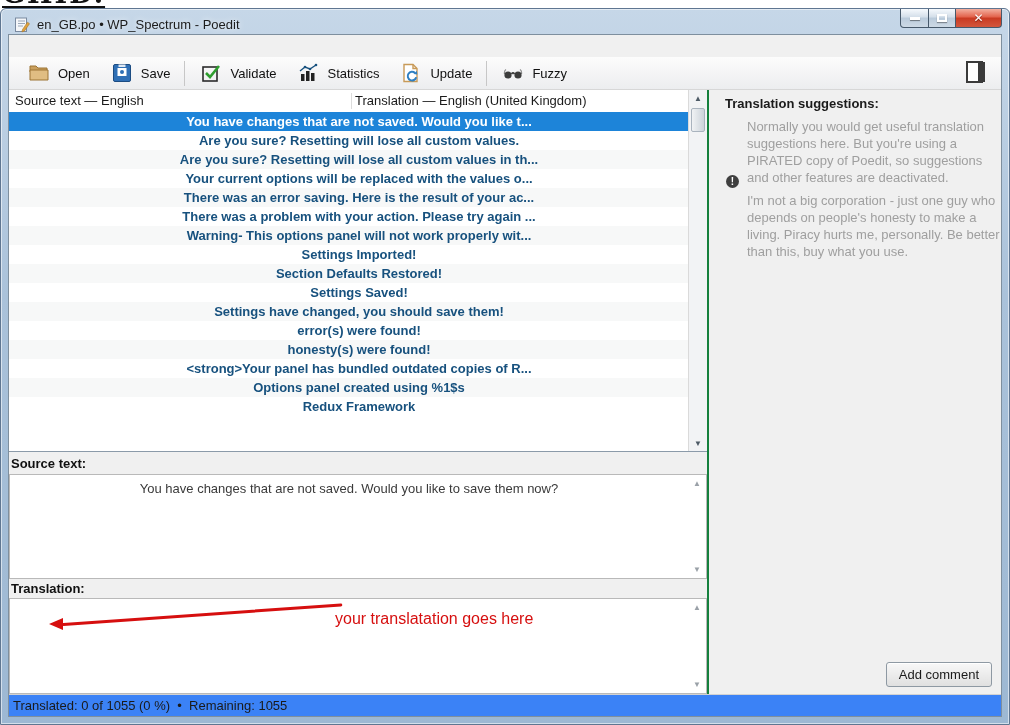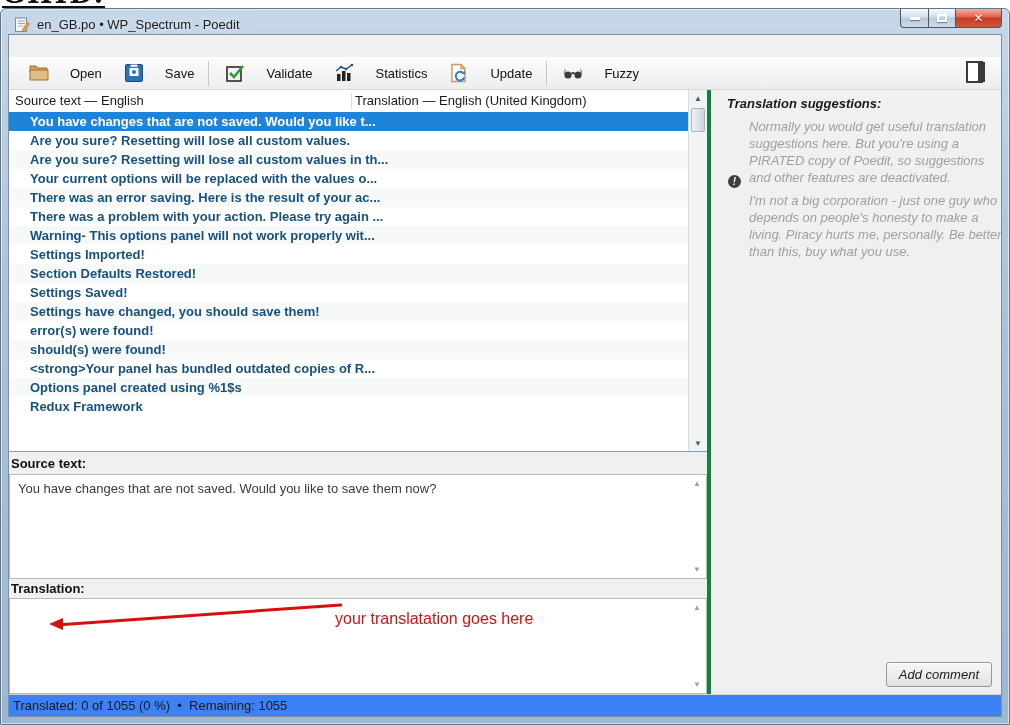--- a/index.html
+++ b/index.html
@@ -43,27 +43,27 @@
   
   .client{position:absolute;left:7px;right:7px;top:25px;bottom:7px;background:#f0f0f0;
           border:1px solid #7e8f9e;box-sizing:border-box;overflow:hidden;}
   .menubar{position:absolute;left:0;right:0;top:0;height:22px;background:#f6f8fa;
            display:flex;align-items:center;padding-left:10px;font-size:13px;color:#1a1a1a;margin-top:36px;}
   .menu-item{padding:2px 10px;}
   .toolbar{position:absolute;left:0;right:0;top:22px;height:33px;
            background:linear-gradient(180deg,#fcfcfc,#ecedef);
            border-bottom:1px solid #d7d7d7;box-sizing:border-box;
            display:flex;align-items:center;padding-left:8px;font-size:13px;color:#111;}
-  .tbtn{display:flex;align-items:center;gap:19px;padding:3px 10px;}
+  .tbtn{display:flex;align-items:center;gap:7px;padding:3px 10px;}
   .tsep{width:1px;height:25px;background:#c7c7c7;margin:0 4px;}
   .ticon{display:inline-flex;width:24px;height:22px;align-items:center;justify-content:center;}
   .sidebar-toggle{margin-left:auto;margin-right:12px;display:flex;align-items:center;}
   
   .content{position:absolute;left:0;right:0;top:55px;bottom:22px;}
-  .left-pane{position:absolute;left:0;top:0;width:698px;bottom:0;}
+  .left-pane{position:absolute;left:0;top:0;width:698px;bottom:0;text-align:center;}
   
   .list-wrap{position:absolute;left:0;top:0;right:0;height:362px;background:#fff;
              border-bottom:1px solid #8b9aa9;box-sizing:border-box;}
   .list-header{position:absolute;left:0;top:0;height:22px;right:19px;background:#fff;
                border-bottom:1px solid #e4e4e4;font-size:13px;color:#1a1a1a;}
   .list-header .col1{position:absolute;left:6px;top:3px;}
   .list-header .col2{position:absolute;left:346px;top:3px;}
   .col-divider{position:absolute;left:342px;top:3px;bottom:3px;width:1px;background:#dcdcdc;}
   .rows{position:absolute;left:0;top:22px;right:19px;bottom:0;overflow:hidden;}
   .row{height:19px;line-height:19px;padding-left:21px;font-size:13px;font-weight:bold;
@@ -91,21 +91,21 @@
   .mini-arrow.up{top:4px;}
   .mini-arrow.down{bottom:4px;}
   
   .red-note{position:absolute;left:325px;top:11px;font-size:16px;color:var(--annotation_red,#d60f0f);white-space:nowrap;}
   .arrow-shaft{position:absolute;left:52px;top:24px;width:281px;height:3px;background:var(--annotation_red,#d60f0f);
                transform:rotate(-4deg);transform-origin:left center;border-radius:2px;}
   .arrow-head{position:absolute;left:39px;top:19px;width:0;height:0;
               border-top:6px solid transparent;border-bottom:6px solid transparent;
               border-right:14px solid var(--annotation_red,#d60f0f);}
   
-  .sidebar{position:absolute;left:698px;right:0;top:0;bottom:0;background:#f0f0f0;border-left:4px solid #15803d;box-sizing:border-box;font-style:italic;}
+  .sidebar{position:absolute;left:698px;right:0;top:0;bottom:0;background:#f0f0f0;border-left:2px solid #15803d;box-sizing:border-box;}
   .sb-heading{position:absolute;left:16px;top:6px;font-size:13px;font-weight:bold;color:#1a1a1a;}
   .sb-para{position:absolute;left:38px;font-size:13px;color:#9f9f9f;line-height:17px;}
   .sb-para.p1{top:28px;width:252px;}
   .sb-para.p2{top:102px;width:260px;}
   .sb-excl{position:absolute;left:17px;top:85px;width:13px;height:13px;border-radius:50%;background:#3f3f3f;
            color:#fff;font-size:10px;font-weight:bold;display:flex;align-items:center;justify-content:center;line-height:1;}
   .add-comment{position:absolute;right:9px;bottom:7px;height:23px;padding:0 12px;
                border:1px solid #8e99a3;border-radius:3px;font-size:13px;color:#1a1a1a;
                background:linear-gradient(180deg,#f8f8f8,#e0e0e0);display:flex;align-items:center;
                box-shadow:inset 0 1px 0 #fff;}
@@ -250,21 +250,21 @@
             <div class="row">Are you sure? Resetting will lose all custom values in th...</div>
             <div class="row">Your current options will be replaced with the values o...</div>
             <div class="row">There was an error saving. Here is the result of your ac...</div>
             <div class="row">There was a problem with your action. Please try again ...</div>
             <div class="row">Warning- This options panel will not work properly wit...</div>
             <div class="row">Settings Imported!</div>
             <div class="row">Section Defaults Restored!</div>
             <div class="row">Settings Saved!</div>
             <div class="row">Settings have changed, you should save them!</div>
             <div class="row">error(s) were found!</div>
-            <div class="row">should(s) were found!</div>
+            <div class="row">honesty(s) were found!</div>
             <div class="row">&lt;strong&gt;Your panel has bundled outdated copies of R...</div>
             <div class="row">Options panel created using %1$s</div>
             <div class="row">Redux Framework</div>
           </div>
           <div class="vscroll">
             <div class="sb-btn up">▲</div>
             <div class="sb-thumb"></div>
             <div class="sb-btn down">▼</div>
           </div>
         </div>

